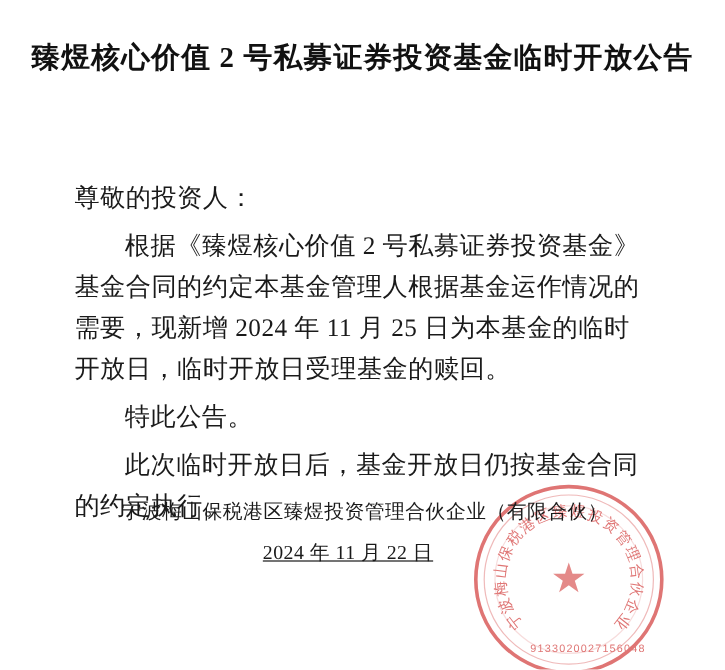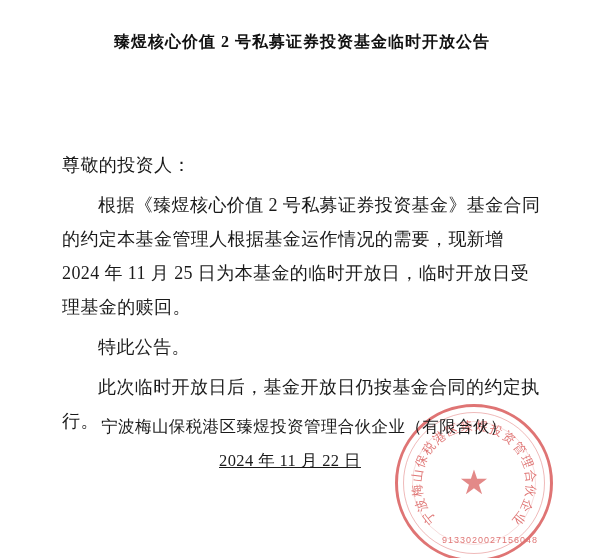--- a/index.html
+++ b/index.html
@@ -20,33 +20,33 @@
     width: 604px;
     height: 558px;
     box-sizing: border-box;
   }
   .doc-title {
     position: absolute;
     top: 32px;
     left: 0;
     width: 604px;
     text-align: center;
-    font-size: 16px;
+    font-size: 24px;
     font-weight: bold;
     letter-spacing: 1px;
     color: #111111;
   }
   .body-block {
     position: absolute;
     top: 148px;
     left: 62px;
     width: 484px;
   }
   .para {
-    font-size: 18px;
+    font-size: 21px;
     line-height: 34px;
     color: #1a1a1a;
     letter-spacing: 0.4px;
     margin: 0;
   }
   .salutation {
     margin-bottom: 6px;
   }
   .indent {
     text-indent: 2em;

